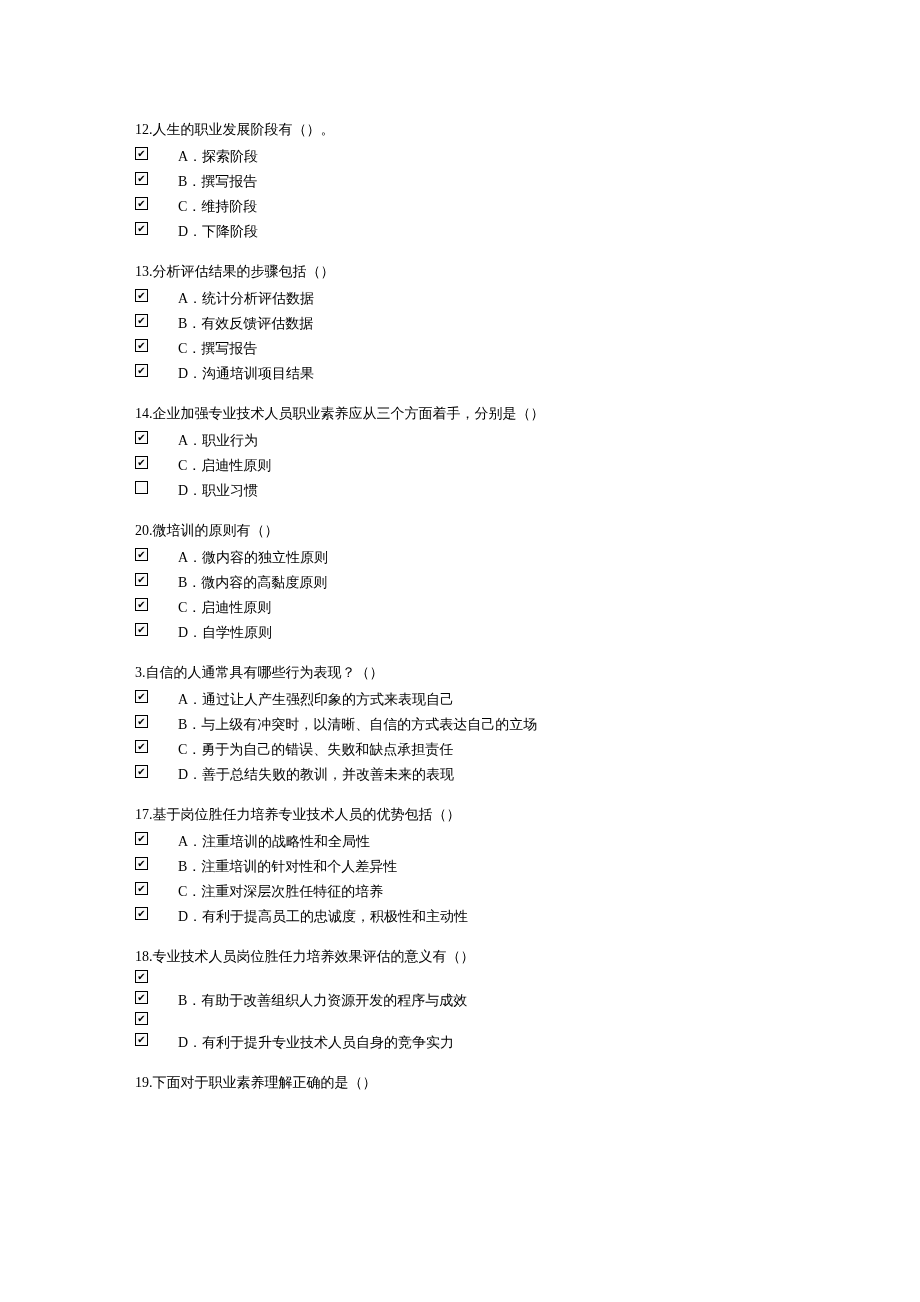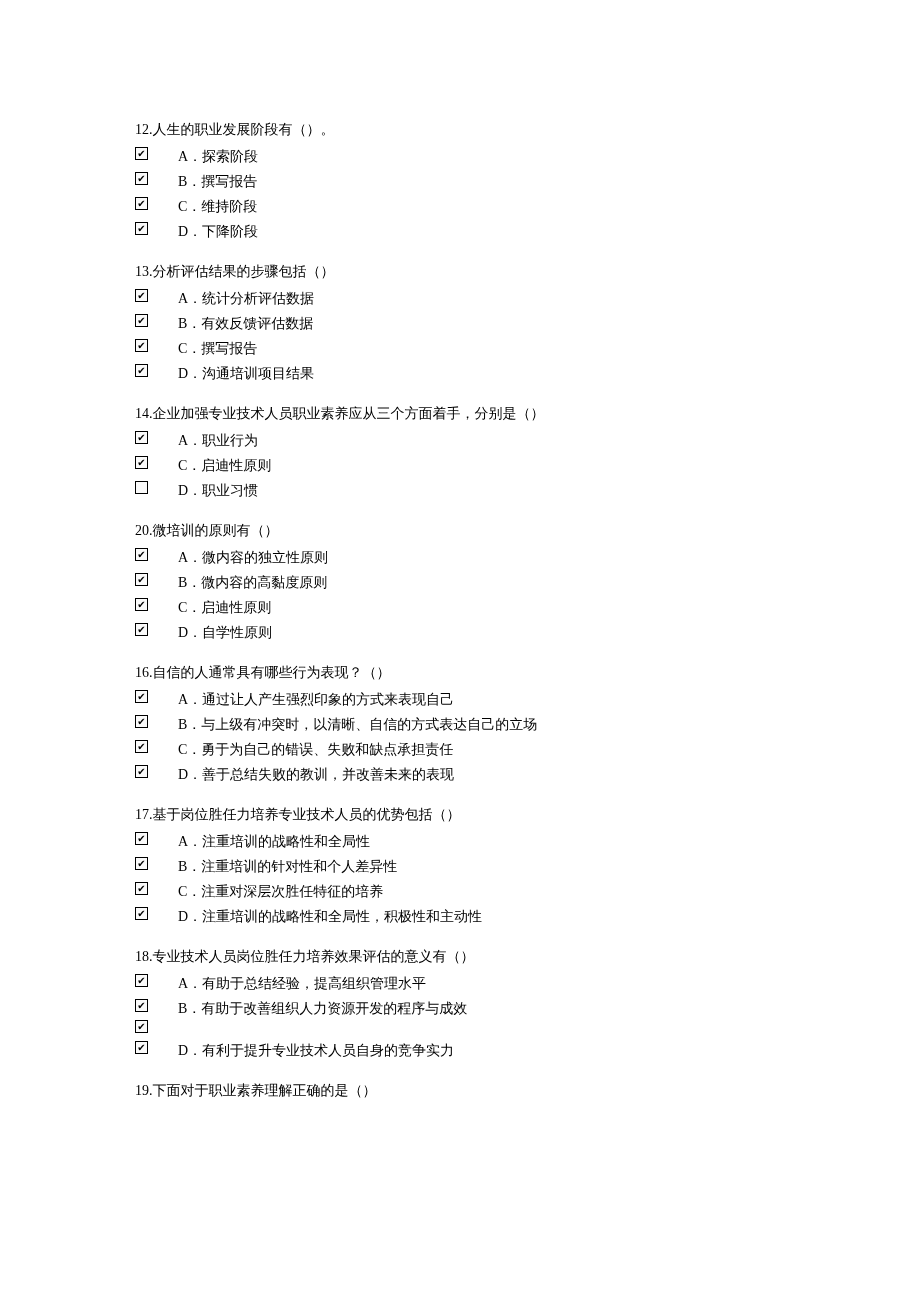--- a/index.html
+++ b/index.html
@@ -113,21 +113,21 @@
       <span class="option-text">B．微内容的高黏度原则</span>
     </div>
     <div class="option-row">
       <span class="checkbox checked"></span>
       <span class="option-text">C．启迪性原则</span>
     </div>
     <div class="option-row">
       <span class="checkbox checked"></span>
       <span class="option-text">D．自学性原则</span>
     </div>
-    <div class="question">16.自信的人通常具有哪些行为表现？（）</div>
+    <div class="question">3.自信的人通常具有哪些行为表现？（）</div>
     <div class="option-row first-option">
       <span class="checkbox checked"></span>
       <span class="option-text">A．通过让人产生强烈印象的方式来表现自己</span>
     </div>
     <div class="option-row">
       <span class="checkbox checked"></span>
       <span class="option-text">B．与上级有冲突时，以清晰、自信的方式表达自己的立场</span>
     </div>
     <div class="option-row">
       <span class="checkbox checked"></span>
@@ -145,26 +145,25 @@
     <div class="option-row">
       <span class="checkbox checked"></span>
       <span class="option-text">B．注重培训的针对性和个人差异性</span>
     </div>
     <div class="option-row">
       <span class="checkbox checked"></span>
       <span class="option-text">C．注重对深层次胜任特征的培养</span>
     </div>
     <div class="option-row">
       <span class="checkbox checked"></span>
-      <span class="option-text">D．注重培训的战略性和全局性，积极性和主动性</span>
+      <span class="option-text">D．有利于提高员工的忠诚度，积极性和主动性</span>
     </div>
     <div class="question">18.专业技术人员岗位胜任力培养效果评估的意义有（）</div>
     <div class="option-row first-option">
       <span class="checkbox checked"></span>
-      <span class="option-text">A．有助于总结经验，提高组织管理水平</span>
     </div>
     <div class="option-row">
       <span class="checkbox checked"></span>
       <span class="option-text">B．有助于改善组织人力资源开发的程序与成效</span>
     </div>
     <div class="option-row">
       <span class="checkbox checked"></span>
     </div>
     <div class="option-row">
       <span class="checkbox checked"></span>

